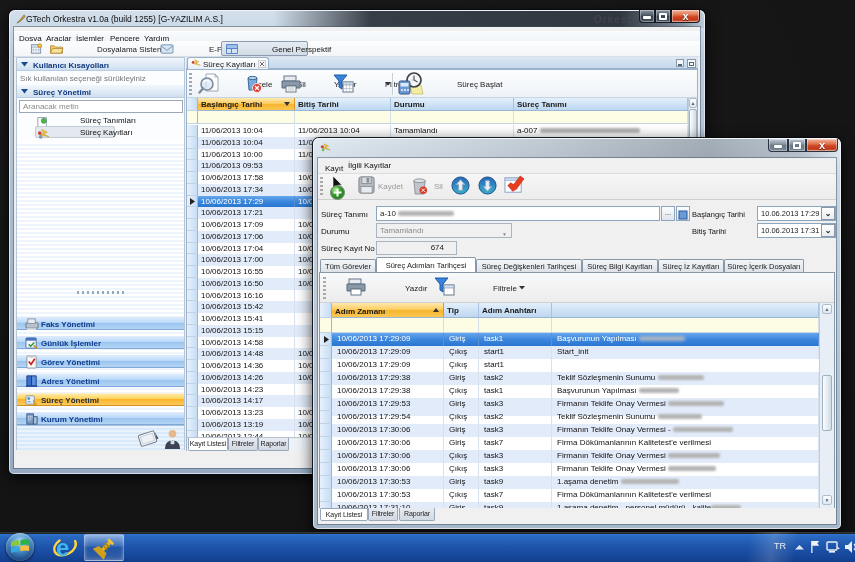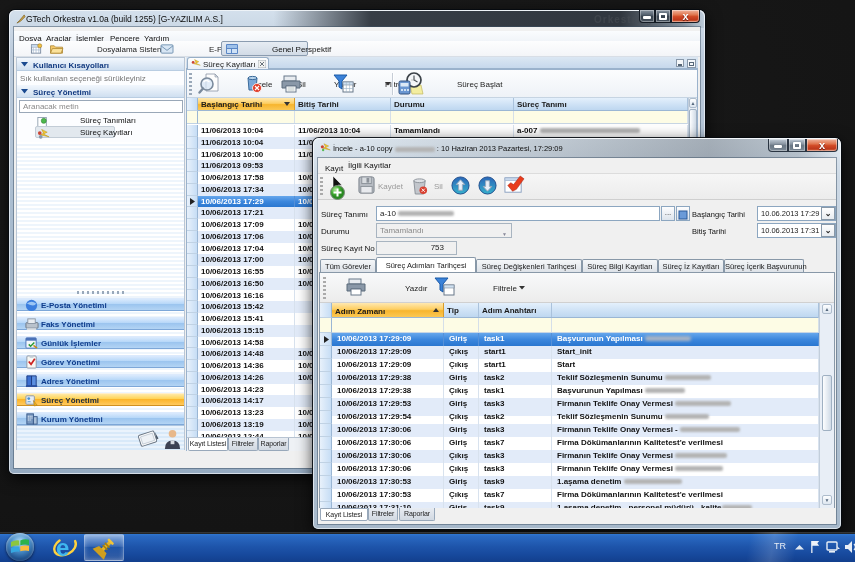--- a/index.html
+++ b/index.html
@@ -25,21 +25,21 @@
  background:linear-gradient(180deg,#dbeafd 0%,#b6d7f8 45%,#9cc5ef 50%,#b3d4f4 100%);
  color:#0f3c8c;font-weight:bold;font-size:8px;white-space:nowrap;}
 .obar.sel{background:linear-gradient(180deg,#ffe9a6 0%,#ffd253 45%,#fcb52b 50%,#ffc95e 100%);border-bottom:1px solid #d09020;border-top:1px solid #ffeecc;color:#203040;}
 .obar span{position:absolute;left:24px;top:2px;}
 .oicon{position:absolute;left:8px;top:-1px;width:16px;height:16px;}
 .ghead{position:absolute;background:linear-gradient(180deg,#e4f0fc 0%,#d0e3f6 50%,#bed7f0 100%);border-bottom:1px solid #9ab6d4;}
 .gh{position:absolute;top:0;height:100%;font-size:8px;font-weight:bold;color:#1a1a1a;padding:2px 0 0 3px;border-right:1px solid #aac2dc;line-height:9px;white-space:nowrap;}
 .gh.orange{background:linear-gradient(180deg,#ffe8b0 0%,#fdce62 45%,#f7b52e 55%,#fbc854 100%);border-right:1px solid #d99b28;}
 .frow{position:absolute;background:#fdfce5;border-bottom:1px solid #c8d6e4;}
 .fcell{position:absolute;top:0;height:100%;border-right:1px solid #d5dfe9;}
-.grow{position:absolute;font-size:8px;color:#111;white-space:nowrap;overflow:hidden;font-weight:bold;}
+.grow{position:absolute;font-size:8px;color:#111;white-space:nowrap;overflow:hidden;}
 .gc{position:absolute;top:0;height:100%;padding:2px 0 0 3px;border-right:1px solid #d8e2ee;overflow:hidden;white-space:nowrap;line-height:8px;}
 .grow.alt{background:#e2ebf9;}
 .grow.sel{background:linear-gradient(180deg,#66a7ec 0%,#3c87dd 50%,#2a77d0 100%);color:#fff;}
 .grow.sel .gc{border-right:1px solid #5590d8;}
 .ind{position:absolute;left:0;top:0;height:100%;background:linear-gradient(90deg,#e8f1fb 0%,#c6ddf5 100%);border-right:1px solid #9ab6d4;border-bottom:1px solid #c0d2e4;}
 .sbv{position:absolute;background:#e8eef6;border-left:1px solid #c2cedc;}
 .sbtn{position:absolute;left:1px;width:8px;height:10px;background:linear-gradient(180deg,#fdfeff,#dde6f0);border:1px solid #aebccc;border-radius:2px;color:#55687e;font-size:5px;text-align:center;line-height:9px;}
 .tab{position:absolute;font-size:7.5px;color:#1a1a1a;text-align:center;white-space:nowrap;border:1px solid #8898a8;border-bottom:none;border-radius:2px 2px 0 0;background:linear-gradient(180deg,#f4f6f8,#dde2e8);}
 .btab{position:absolute;top:0;border:1px solid #98a8ba;border-top:none;background:linear-gradient(180deg,#e8ecf2,#d2d9e2);font-size:7px;letter-spacing:-0.1px;text-align:center;color:#222;border-radius:0 0 2px 2px;white-space:nowrap;line-height:12px;height:13px;}
 .btab.on{background:#fff;}
@@ -131,27 +131,20 @@
             </svg></div>
         <div class="abs t8" style="left:32px;top:58px;color:#111;">Süreç Tanımları</div>
         <div class="abs" style="left:18px;top:68px;width:80px;height:12px;background:#e2e8ee;border:1px solid #c2ccd6;border-radius:2px;"></div>
         <div class="abs" style="left:20px;top:68px;"><svg width="13" height="11" viewBox="0 0 14 11">
               <path d="M5 0 L11 3 L7 5 L13 8 L4 6 L7 4 Z" fill="#f5c832" stroke="#b08a10" stroke-width=".5"></path>
               <circle cx="3" cy="4" r="2" fill="#cc4433"></circle>
               <circle cx="4" cy="8" r="2" fill="#8899aa"></circle>
             </svg></div>
         <div class="abs t8" style="left:32px;top:70px;color:#111;">Süreç Kayıtları</div>
         <div class="abs" style="left:60px;top:233px;width:48px;height:3px;background:repeating-linear-gradient(90deg,#98a8ba 0 2px,transparent 2px 5px);"></div>
-        <div class="obar" style="top:240px;">
-            <div class="oicon"><svg width="14" height="14" viewBox="0 0 15 15">
-                <circle cx="7" cy="8" r="6" fill="#3b7ede"></circle>
-                <path d="M2 6 q5 -4 10 0 q-2 4 -10 0" fill="#9cc6f4"></path>
-              </svg></div>
-            <span>E-Posta Yönetimi</span>
-          </div>
         <div class="obar" style="top:259px;">
             <div class="oicon"><svg width="14" height="14" viewBox="0 0 15 15">
                 <rect x="1" y="6" width="13" height="6" rx="1" fill="#b9c2cc" stroke="#6a7684"></rect>
                 <rect x="3" y="2" width="8" height="5" fill="#e8ecf0" stroke="#8a96a4"></rect>
                 <rect x="2" y="12" width="10" height="2" fill="#d8dde2"></rect>
               </svg></div>
             <span>Faks Yönetimi</span>
           </div>
         <div class="obar" style="top:278px;">
             <div class="oicon"><svg width="14" height="14" viewBox="0 0 15 15">
@@ -503,21 +496,20 @@
 
   <div id="dlgwin" class="awin" style="left:313px;top:138px;width:528px;height:391px;">
     <div class="glass" style="background:linear-gradient(180deg,#e2ebf3 0%,#cdd9e5 10%,#b4c4d4 55%,#a6b8ca 100%);"></div>
     <div class="abs" id="dw-tbar" style="left:1px;top:1px;width:526px;height:19px;border-radius:6px 6px 0 0;
       background:linear-gradient(90deg,rgba(60,70,82,0) 0%,rgba(60,70,82,.2) 45%,rgba(50,60,72,.35) 75%,rgba(70,84,98,.25) 92%,rgba(255,255,255,.1) 100%);"></div>
     <svg class="abs" style="left:7px;top:5px;" width="11" height="10" viewBox="0 0 14 11">
         <path d="M5 0 L11 3 L7 5 L13 8 L4 6 L7 4 Z" fill="#f5c832" stroke="#b08a10" stroke-width=".5"></path>
         <circle cx="3" cy="4" r="2" fill="#cc4433"></circle>
         <circle cx="4" cy="8" r="1.5" fill="#55bb55"></circle>
       </svg>
-    <div class="abs" style="left:20px;top:6px;font-size:7.5px;color:#0c0c0c;white-space:nowrap;">İncele - a-10 copy <span class="blur1" style="width:40px;"></span> : 10 Haziran 2013 Pazartesi, 17:29:09</div>
     <div class="capbtns" style="left:455px;top:1px;">
       <div class="cb first" style="width:20px;">
           <div class="mline"></div>
         </div>
       <div class="cb" style="width:18px;">
           <div class="msq"></div>
         </div>
       <div class="cb close" style="width:32px;">
           <span class="xglyph">x</span>
         </div>
@@ -583,28 +575,28 @@
           </svg></div>
       <div class="lbl" style="left:374px;top:52px;font-size:7.5px;">Başlangıç Tarihi</div>
       <div class="field" style="left:439px;top:48px;width:79px;height:15px;line-height:13px;font-size:7.5px;">10.06.2013 17:29</div>
       <div class="abs" style="left:503px;top:49px;width:14px;height:13px;border:1px solid #8898a8;background:linear-gradient(180deg,#fefefe,#e8ecf0);text-align:center;font-size:8px;font-weight:bold;line-height:11px;color:#222;">⌄</div>
       <div class="lbl" style="left:3px;top:69px;">Durumu</div>
       <div class="abs" style="left:58px;top:65px;width:136px;height:15px;border:1px solid #a8b4c0;background:#f0f0f0;font-size:8px;color:#8a8a8a;padding-left:3px;line-height:13px;">Tamamlandı<span class="abs" style="right:4px;top:4px;font-size:5px;color:#889;">▼</span></div>
       <div class="lbl" style="left:374px;top:69px;font-size:7.5px;">Bitiş Tarihi</div>
       <div class="field" style="left:439px;top:65px;width:79px;height:15px;line-height:13px;font-size:7.5px;">10.06.2013 17:31</div>
       <div class="abs" style="left:503px;top:66px;width:14px;height:13px;border:1px solid #8898a8;background:linear-gradient(180deg,#fefefe,#e8ecf0);text-align:center;font-size:8px;font-weight:bold;line-height:11px;color:#222;">⌄</div>
       <div class="lbl" style="left:3px;top:86px;">Süreç Kayıt No</div>
-      <div class="abs" style="left:58px;top:83px;width:81px;height:14px;border:1px solid #a8b4c0;background:#f0f0f0;font-size:8px;color:#222;text-align:right;padding-right:12px;line-height:12px;">753</div>
+      <div class="abs" style="left:58px;top:83px;width:81px;height:14px;border:1px solid #a8b4c0;background:#f0f0f0;font-size:8px;color:#222;text-align:right;padding-right:12px;line-height:12px;">674</div>
       <div class="abs" style="left:0;top:99px;width:100%;height:15px;">
         <div class="tab" style="left:2px;top:2px;width:56px;height:13px;line-height:13px;">Tüm Görevler</div>
         <div class="tab" style="left:58px;top:0px;width:100px;height:15px;background:#fff;line-height:15px;z-index:2;">Süreç Adımları Tarihçesi</div>
         <div class="tab" style="left:158px;top:2px;width:106px;height:13px;line-height:13px;">Süreç Değişkenleri Tarihçesi</div>
         <div class="tab" style="left:264px;top:2px;width:76px;height:13px;line-height:13px;">Süreç Bilgi Kayıtları</div>
         <div class="tab" style="left:340px;top:2px;width:66px;height:13px;line-height:13px;">Süreç İz Kayıtları</div>
-        <div class="tab" style="left:406px;top:2px;width:80px;height:13px;line-height:13px;">Süreç İçerik Başvurunun</div>
+        <div class="tab" style="left:406px;top:2px;width:80px;height:13px;line-height:13px;">Süreç İçerik Dosyaları</div>
       </div>
       <div class="abs" style="left:1px;top:114px;width:516px;height:236px;border:1px solid #8898a8;background:#fff;">
         <div class="abs" style="left:0;top:0;width:100%;height:30px;background:linear-gradient(180deg,#f8f9fa,#ececec);border-bottom:1px solid #d0d0d0;">
           <div class="abs" style="left:3px;top:4px;width:3px;height:22px;background:repeating-linear-gradient(180deg,#aaa 0 2px,transparent 2px 4px);"></div>
           <svg class="abs" style="left:25px;top:4px;" width="22" height="20" viewBox="0 0 22 20">
               <rect x="4" y="2" width="12" height="5" fill="#e8ecf0" stroke="#68788a"></rect>
               <path d="M2 7 h18 v7 h-4 v-2 h-10 v2 h-4 z" fill="#8a98a8" stroke="#5a6a7a"></path>
               <rect x="6" y="12" width="10" height="6" fill="#fff" stroke="#68788a"></rect>
             </svg>
           <div class="abs t8" style="left:54px;top:11px;">Yazdır</div>
@@ -649,21 +641,20 @@
               <div class="gc" style="left:12px;width:112px;padding-left:5px;">10/06/2013 17:29:09</div>
               <div class="gc" style="left:124px;width:35px;padding-left:5px;">Çıkış</div>
               <div class="gc" style="left:159px;width:73px;padding-left:5px;">start1</div>
               <div class="gc" style="left:232px;width:267px;padding-left:5px;">Start_init</div>
             </div>
             <div class="grow" style="left:0;top:26px;width:499px;height:13px;">
               <div class="ind" style="width:12px;height:13px;"></div>
               <div class="gc" style="left:12px;width:112px;padding-left:5px;">10/06/2013 17:29:09</div>
               <div class="gc" style="left:124px;width:35px;padding-left:5px;">Çıkış</div>
               <div class="gc" style="left:159px;width:73px;padding-left:5px;">start1</div>
-              <div class="gc" style="left:232px;width:267px;padding-left:5px;">Start</div>
             </div>
             <div class="grow alt" style="left:0;top:39px;width:499px;height:13px;">
               <div class="ind" style="width:12px;height:13px;"></div>
               <div class="gc" style="left:12px;width:112px;padding-left:5px;">10/06/2013 17:29:38</div>
               <div class="gc" style="left:124px;width:35px;padding-left:5px;">Giriş</div>
               <div class="gc" style="left:159px;width:73px;padding-left:5px;">task2</div>
               <div class="gc" style="left:232px;width:267px;padding-left:5px;">Teklif Sözleşmenin Sunumu <span class="blur1" style="width:46px;"></span></div>
             </div>
             <div class="grow" style="left:0;top:52px;width:499px;height:13px;">
               <div class="ind" style="width:12px;height:13px;"></div>

